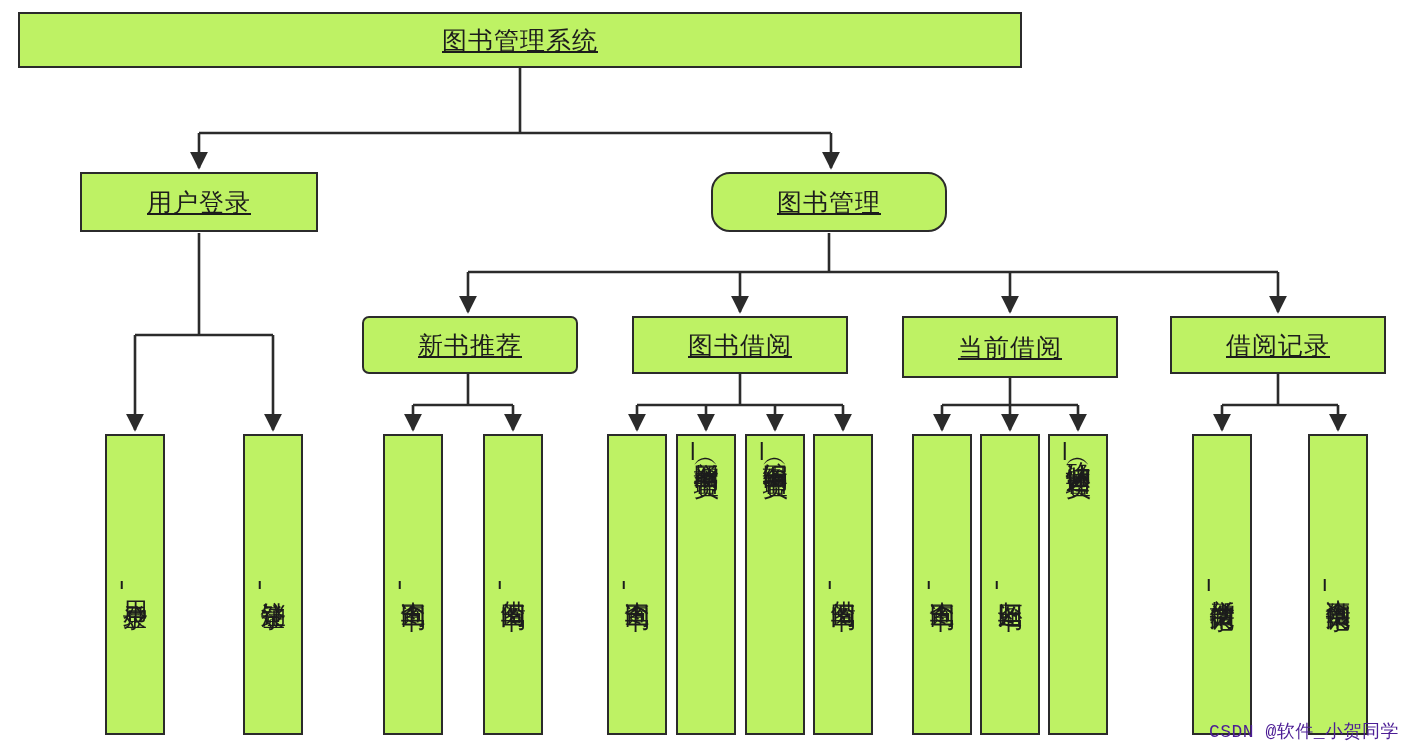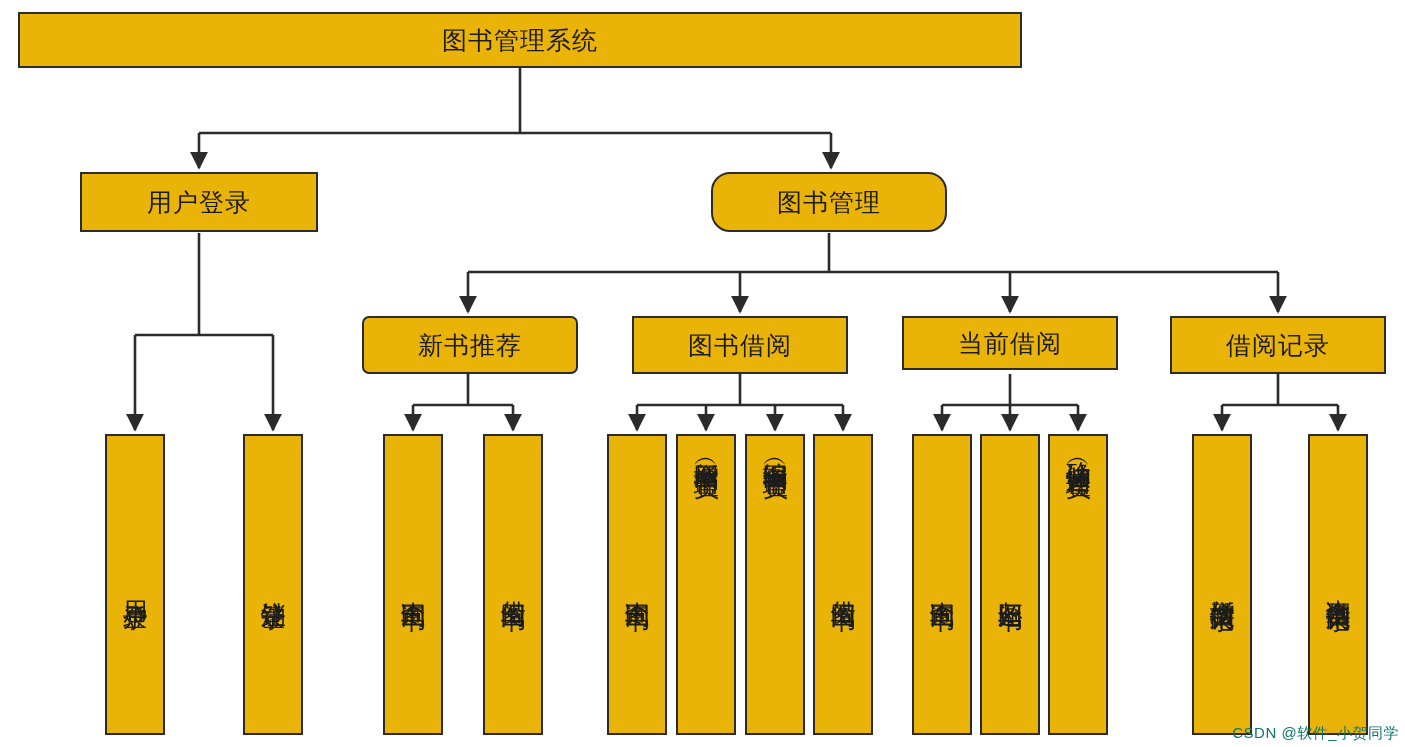--- a/index.html
+++ b/index.html
@@ -22,25 +22,26 @@
     left: 0;
     top: 0;
     width: 1405px;
     height: 747px;
     pointer-events: none;
   }
   .node {
     position: absolute;
     box-sizing: border-box;
     border: 2.5px solid #2b2b2b;
-    background: #eab308;
+    background: #bef264;
     display: flex;
     align-items: center;
     justify-content: center;
     color: #1c1c1c;
+    text-decoration: underline;
   }
   .node.horiz {
     font-size: 25px;
     line-height: 1.2;
     letter-spacing: 1px;
   }
   .node.vert {
     writing-mode: vertical-rl;
     text-orientation: upright;
     font-size: 25px;
@@ -58,24 +59,25 @@
   .node.vert.alignTop {
     justify-content: flex-start;
   }
   .node.vert.alignMid {
     justify-content: center;
   }
   .watermark {
     position: absolute;
     right: 6px;
     bottom: 4px;
-    font-size: 15px;
-    color: #0f766e;
+    font-size: 18px;
+    color: #4c1d95;
     white-space: nowrap;
     letter-spacing: 0.5px;
+    font-family: Liberation Mono, monospace;
   }
 </style>
 </head>
 <body>
 
 <div id="canvas">
 
   <svg class="wires" viewBox="0 0 1405 747">
     <defs>
       <marker id="arrow" viewBox="0 0 10 10" refX="9" refY="5" markerWidth="7" markerHeight="7" orient="auto-start-reverse">
@@ -140,21 +142,21 @@
   </div>
 
   <div class="node horiz" style="left:362px; top:316px; width:216px; height:58px;border-radius:7px;">
     <span>新书推荐</span>
   </div>
 
   <div class="node horiz" style="left:632px; top:316px; width:216px; height:58px;">
     <span>图书借阅</span>
   </div>
 
-  <div class="node horiz" style="left:902px; top:316px; width:216px; height:54px;">
+  <div class="node horiz" style="left:902px; top:316px; width:216px; height:62px;">
     <span>当前借阅</span>
   </div>
 
   <div class="node horiz" style="left:1170px; top:316px; width:216px; height:58px;">
     <span>借阅记录</span>
   </div>
 
   <div class="node vert alignMid" style="left:105px; top:434px; width:60px; height:301px;">
     <span class="vtext">用户登录</span>
   </div>

